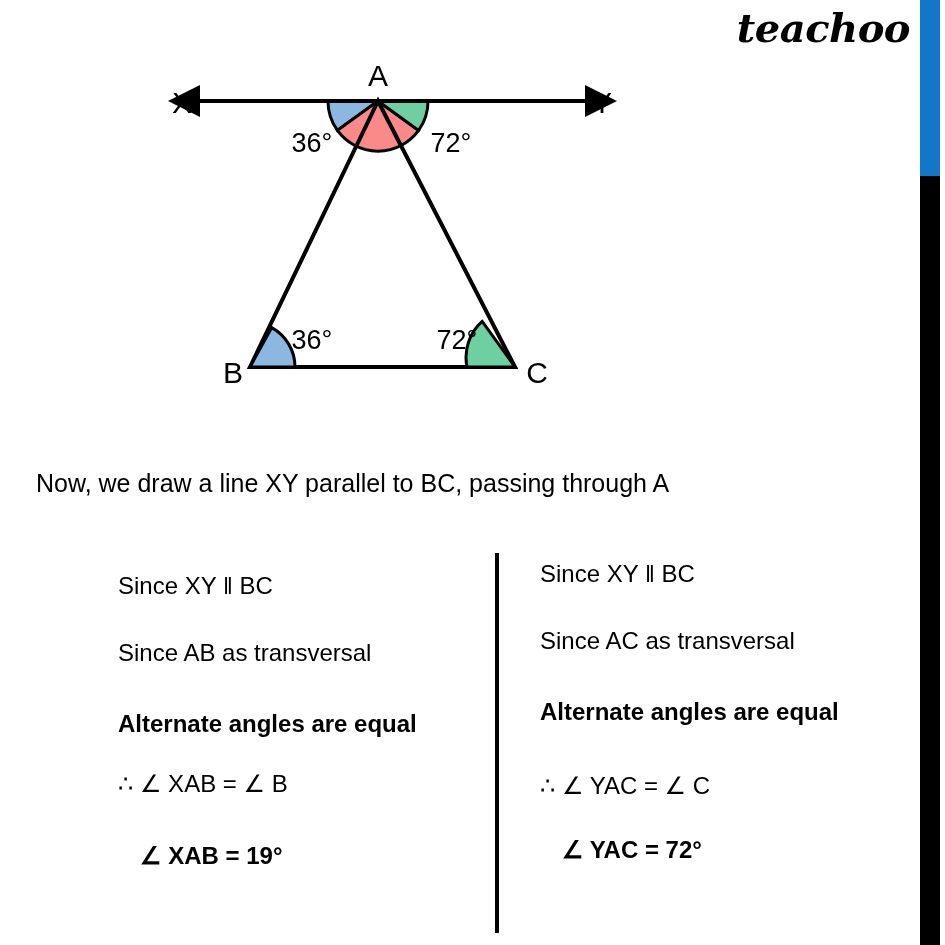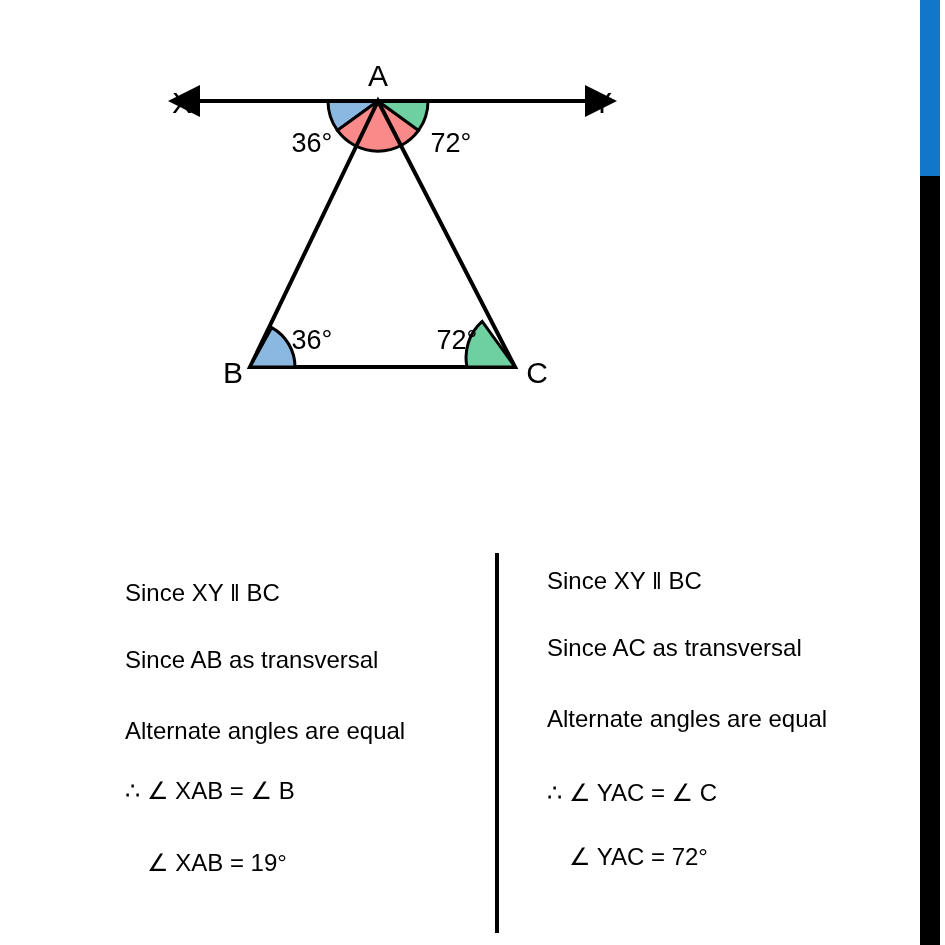--- a/index.html
+++ b/index.html
@@ -78,23 +78,23 @@
     position: absolute;
     top: 0;
   }
   #col-left  { left: 114px; width: 370px; }
   #col-right { left: 536px; width: 380px; }
 
   .proof-line {
     font-size: 24px;
     line-height: 1.15;
     white-space: nowrap;
-    margin: 11px;
+    margin: 4px;
   }
-  .proof-line.bold { font-weight: normal; }
+  .proof-line.bold { font-weight: bold; }
   .proof-line.indent { padding-left: 22px; }
 
   
   .l0 { position: absolute; top: 20px; }
   .l1 { position: absolute; top: 87px; }
   .l2 { position: absolute; top: 158px; }
   .l3 { position: absolute; top: 218px; }
   .l4 { position: absolute; top: 290px; }
 
   #col-right .l0 { top: 8px; }
@@ -113,20 +113,21 @@
   }
 </style>
 </head>
 <body>
 
 <div id="page">
 
   <div class="edge-bar" id="edge-blue"></div>
   <div class="edge-bar" id="edge-black"></div>
 
+  <div id="brand">teachoo</div>
 
   <div id="diagram">
     <svg width="700" height="420" viewBox="0 0 700 420" xmlns="http://www.w3.org/2000/svg">
       <defs>
         <marker id="arrowL" markerWidth="10" markerHeight="10" refX="8" refY="4" orient="auto" markerUnits="strokeWidth">
           <path d="M8,0 L8,8 L0,4 z" fill="#000000"></path>
         </marker>
         <marker id="arrowR" markerWidth="10" markerHeight="10" refX="0" refY="4" orient="auto" markerUnits="strokeWidth">
           <path d="M0,0 L0,8 L8,4 z" fill="#000000"></path>
         </marker>
@@ -156,20 +157,21 @@
       <text x="233" y="383" font-family="Liberation Sans, sans-serif" font-size="30" text-anchor="middle" fill="#000000">B</text>
       <text x="537" y="383" font-family="Liberation Sans, sans-serif" font-size="30" text-anchor="middle" fill="#000000">C</text>
 
       <text x="312" y="152" font-family="Liberation Sans, sans-serif" font-size="27" text-anchor="middle" fill="#000000">36°</text>
       <text x="451" y="152" font-family="Liberation Sans, sans-serif" font-size="27" text-anchor="middle" fill="#000000">72°</text>
       <text x="312" y="349" font-family="Liberation Sans, sans-serif" font-size="27" text-anchor="middle" fill="#000000">36°</text>
       <text x="457" y="349" font-family="Liberation Sans, sans-serif" font-size="27" text-anchor="middle" fill="#000000">72°</text>
     </svg>
   </div>
 
+  <div id="narrative">Now, we draw a line XY parallel to BC, passing through A</div>
 
   <div id="proof">
 
     <div class="column" id="col-left">
       <div class="proof-line l0">Since XY ‖ BC</div>
       <div class="proof-line l1">Since AB as transversal</div>
       <div class="proof-line bold l2">Alternate angles are equal</div>
       <div class="proof-line l3">∴ ∠ XAB = ∠ B</div>
       <div class="proof-line bold indent l4">∠ XAB = 19°</div>
     </div>

